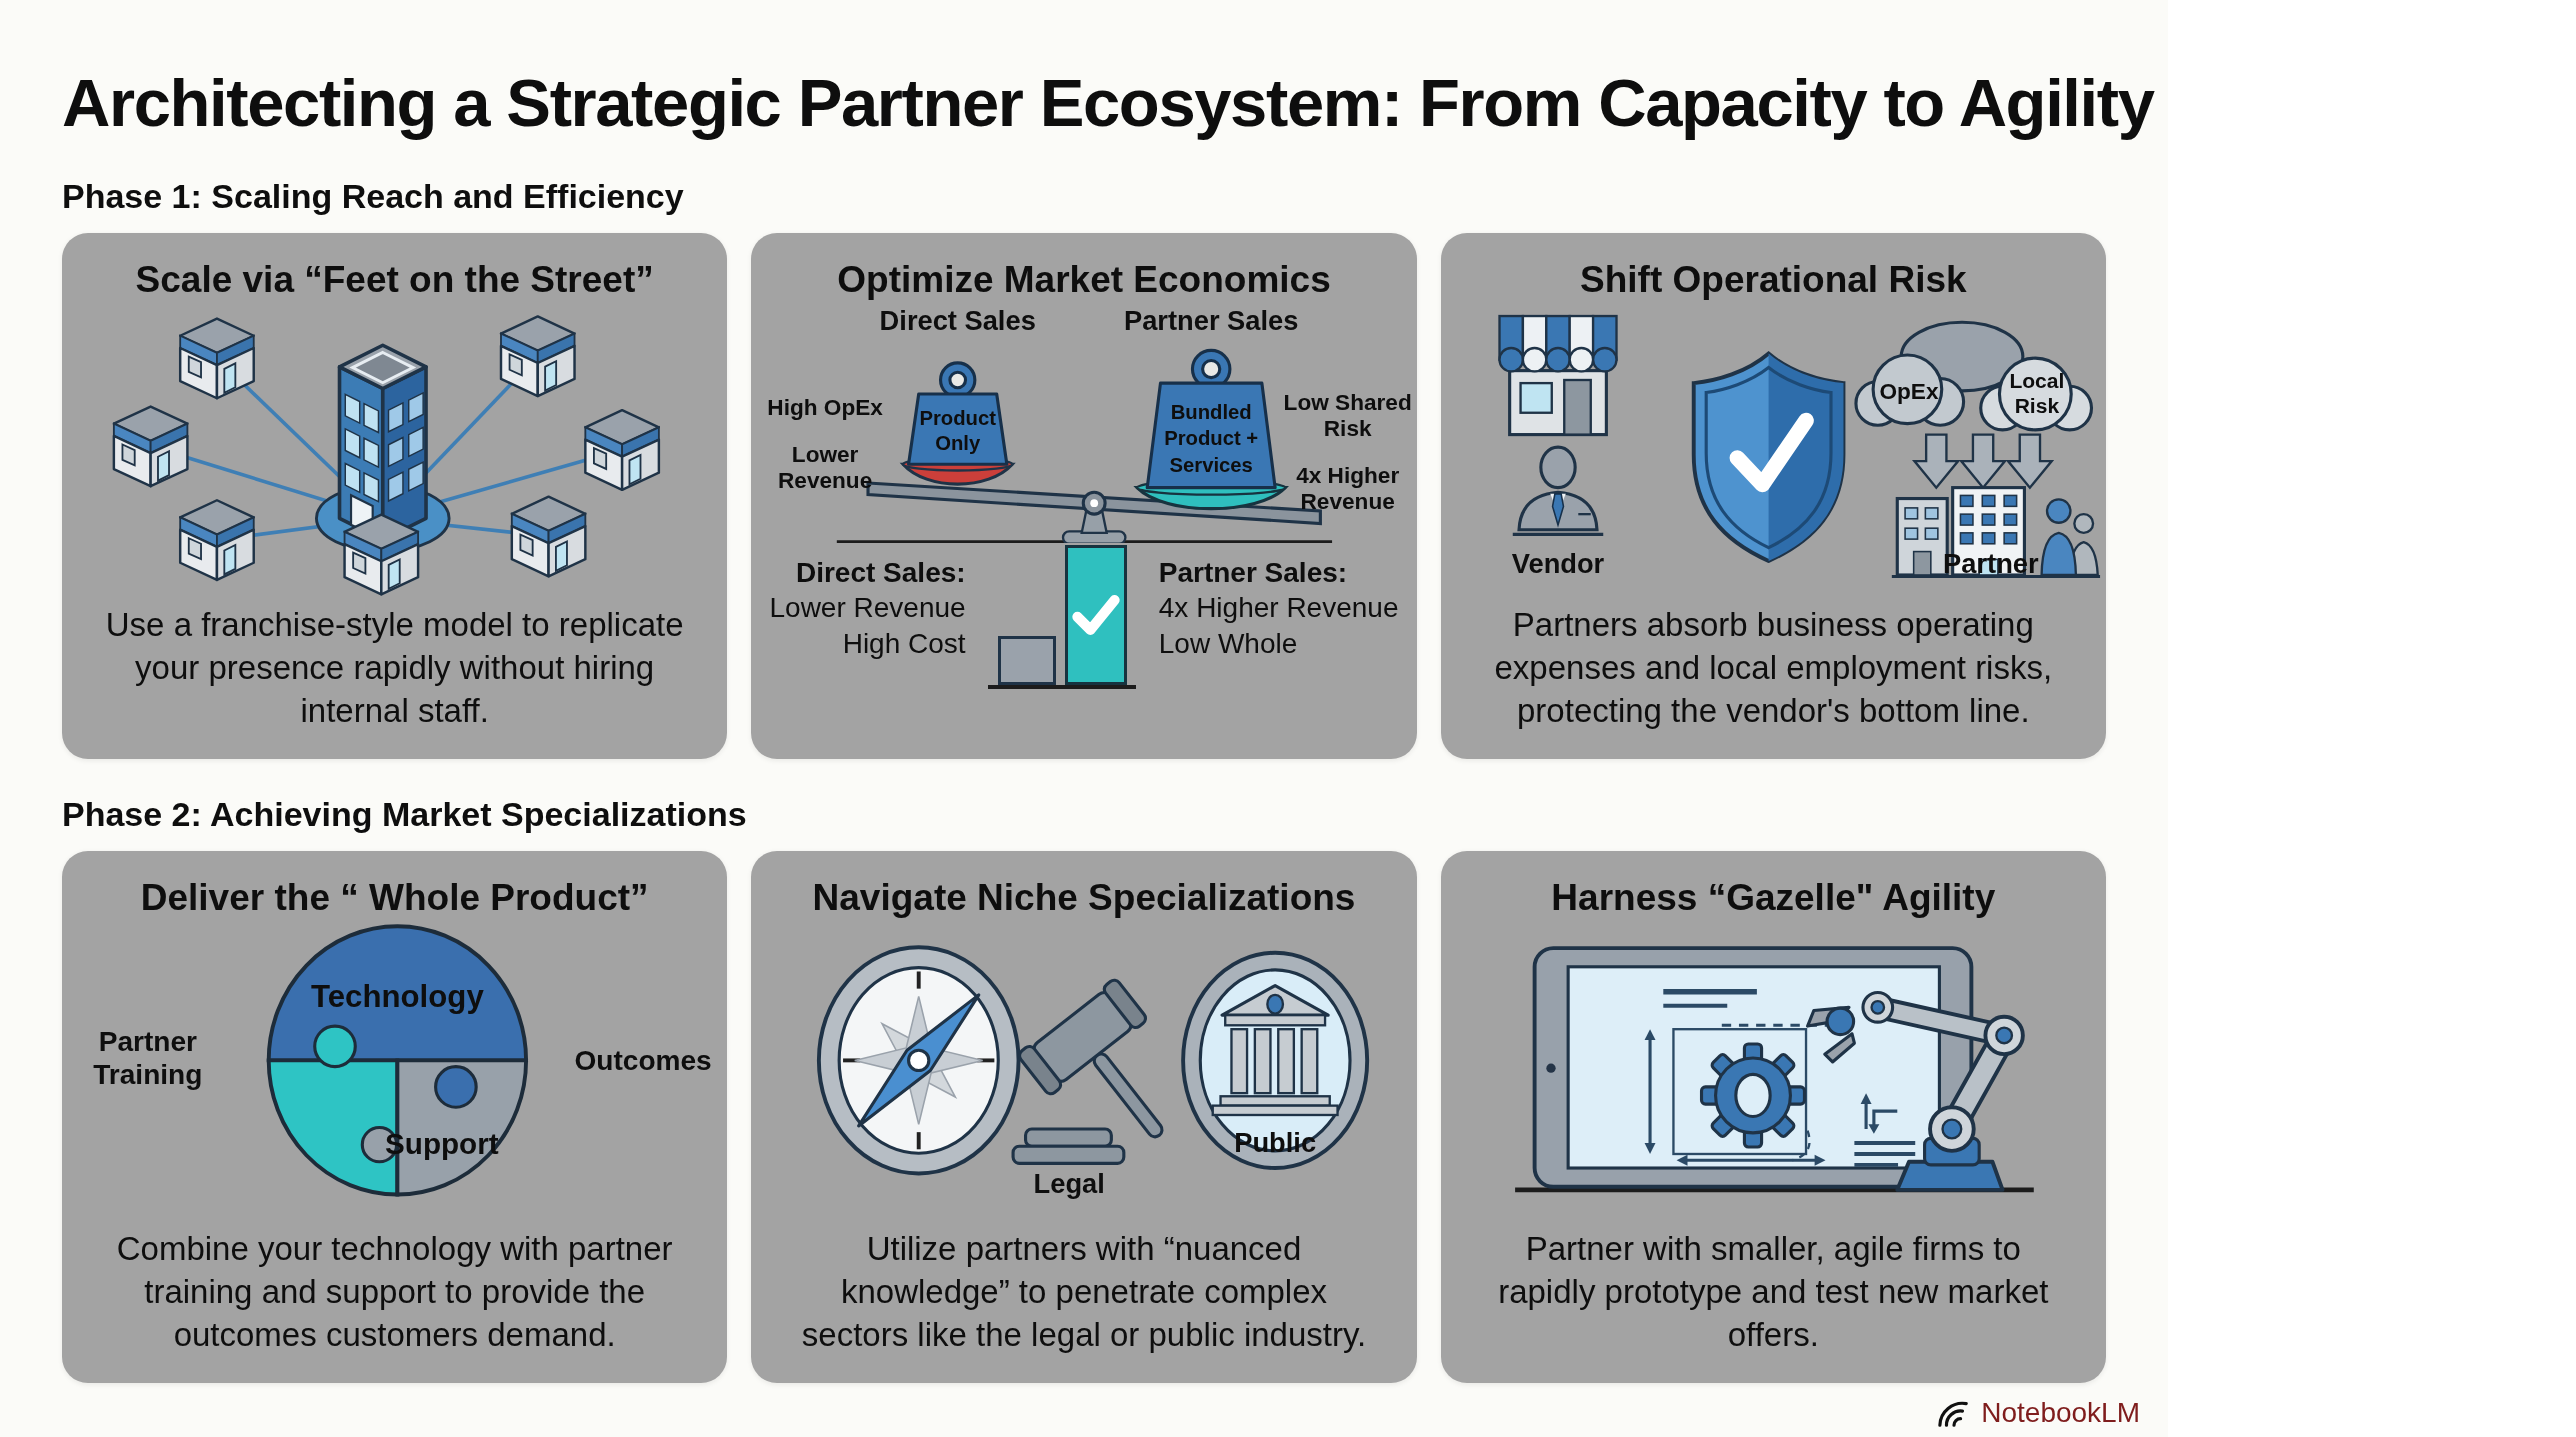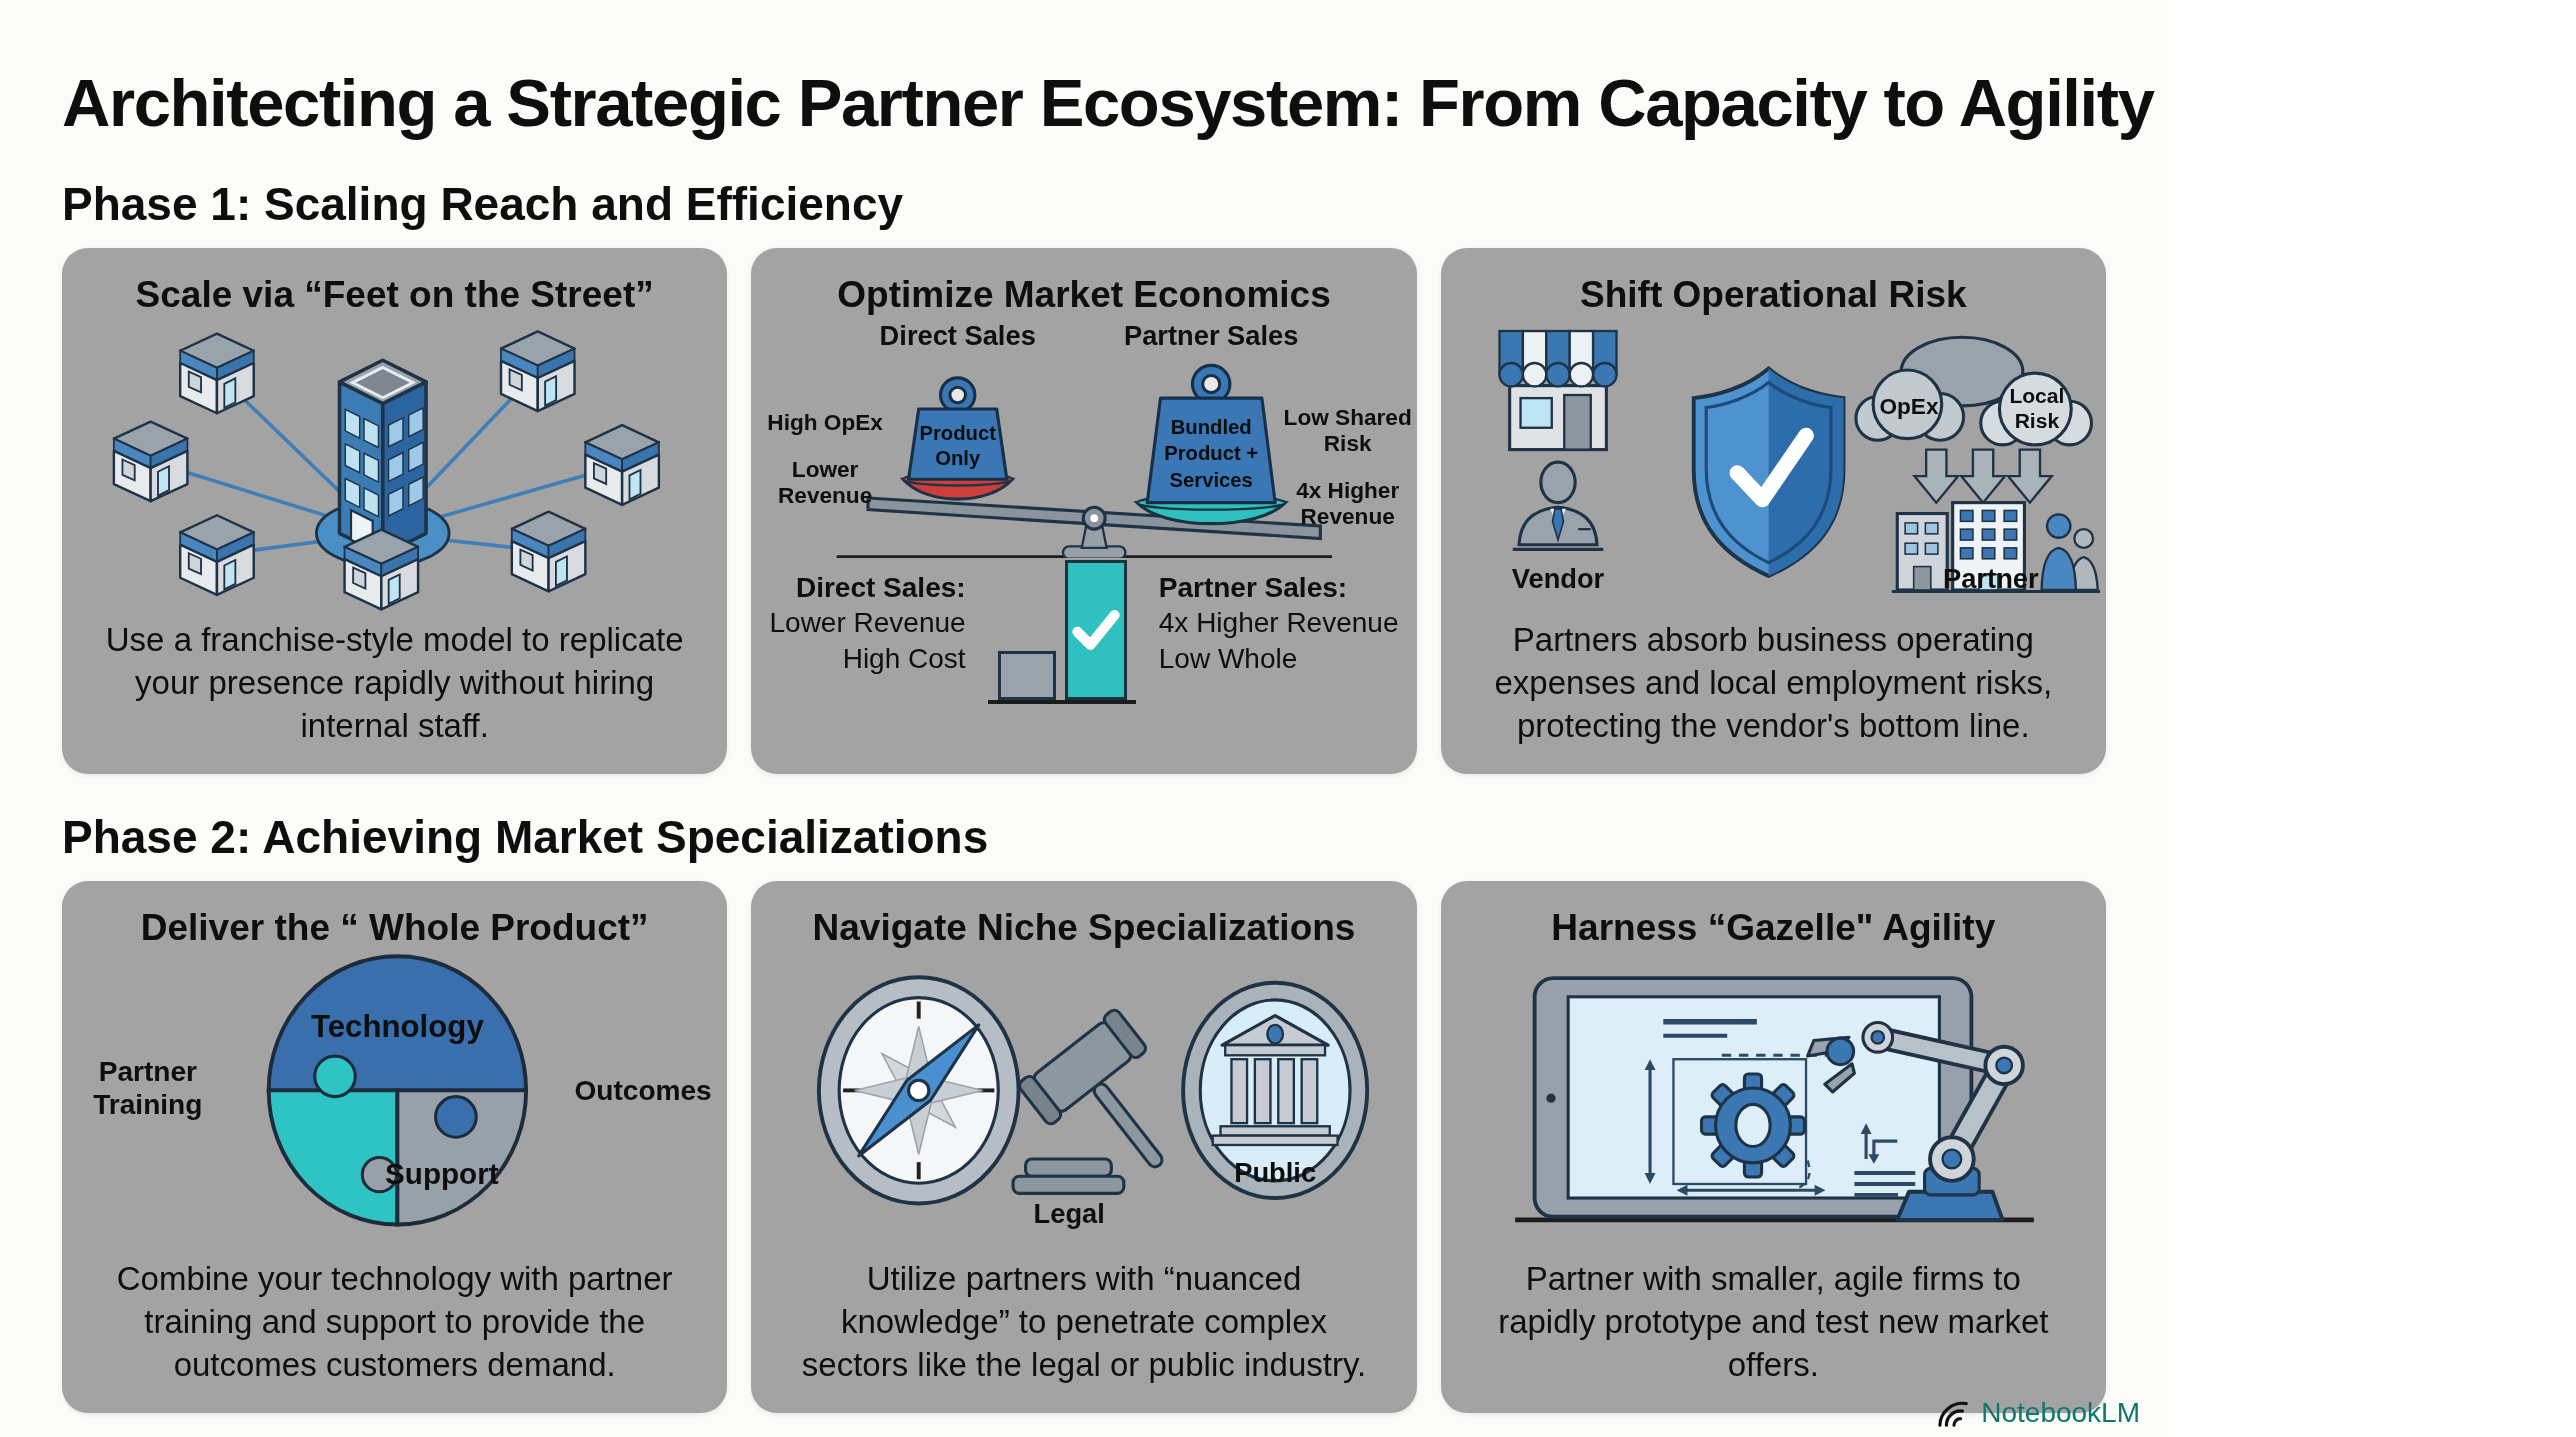--- a/index.html
+++ b/index.html
@@ -6,21 +6,21 @@
   .page{
     width:2168px;height:1438px;position:relative;overflow:hidden;
     background:#fbfbf8;color:#0e0e0e;
     font-family:Liberation Sans, sans-serif;
   }
   .content{padding:0 62px;}
   .main-title{
     padding-top:64px;font-size:67px;font-weight:700;letter-spacing:-1.4px;
     line-height:1.15;white-space:nowrap;
   }
-  .phase-heading{margin-top:36px;font-size:46px;font-weight:700;}
+  .phase-heading{margin-top:36px;font-size:34px;font-weight:700;}
   .row{display:flex;gap:24px;margin-top:17px;}
   .panel{
     flex:1 1 0;background:#a3a3a3;border-radius:26px;
     display:flex;flex-direction:column;align-items:center;position:relative;
     box-shadow:0 1.9px 5.6px rgba(0,0,0,0.07);
   }
   .row-1 .panel{height:526px;}
   .row-2 .panel{height:532px;align-items:center;}
   .panel-title{margin-top:26px;font-size:37px;font-weight:700;text-align:center;line-height:1.15;}
   .panel-caption{
@@ -37,21 +37,21 @@
   .econ-left{text-align:right;}
   .econ-right{text-align:left;}
   .bars{display:flex;align-items:flex-end;gap:9.4px;border-bottom:4.7px solid #1c1c1c;padding:0 9.4px;}
   .bar-gray{width:58px;height:49px;background:#9aa2ab;border:3.7px solid #1f3347;box-sizing:border-box;}
   .bar-teal{
     width:62px;height:140px;background:#2fc0bf;border:3.7px solid #17333f;box-sizing:border-box;
     display:flex;align-items:center;justify-content:center;
   }
   .watermark{
     position:absolute;right:28px;bottom:9.4px;display:flex;align-items:center;gap:9.4px;
-    font-size:28px;font-weight:500;color:#0f766e;
+    font-size:28px;font-weight:500;color:#7f1d1d;
   }
   .cap-1{max-width:618px;}
   .cap-3{max-width:739px;}
   .cap-4{max-width:702px;}
   .cap-5{max-width:739px;}
   .cap-6{max-width:604px;}
 </style>
 </head>
 <body>
 

